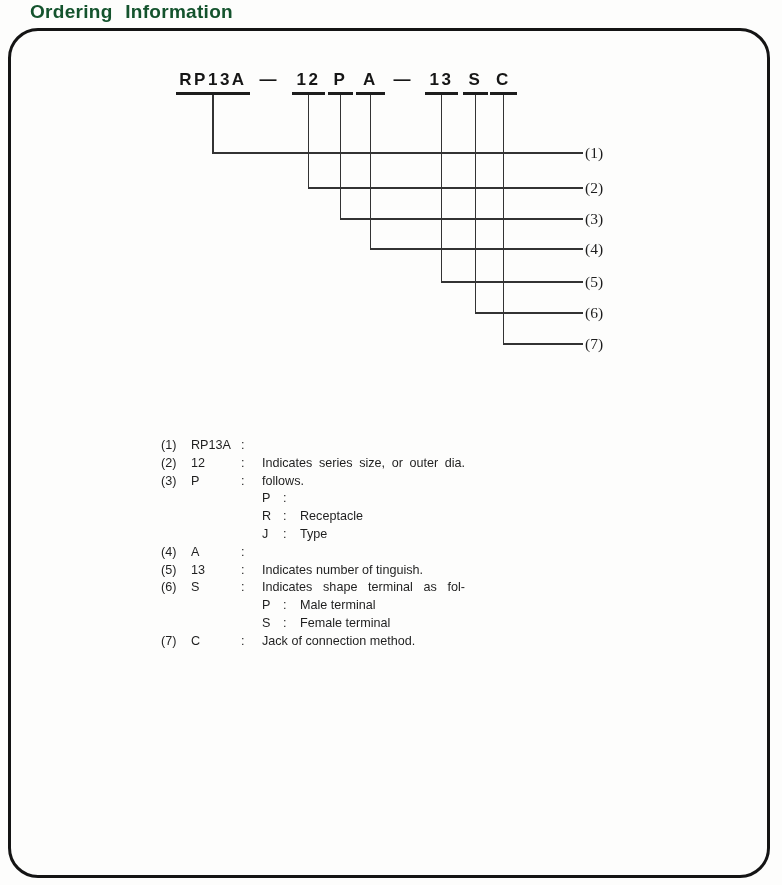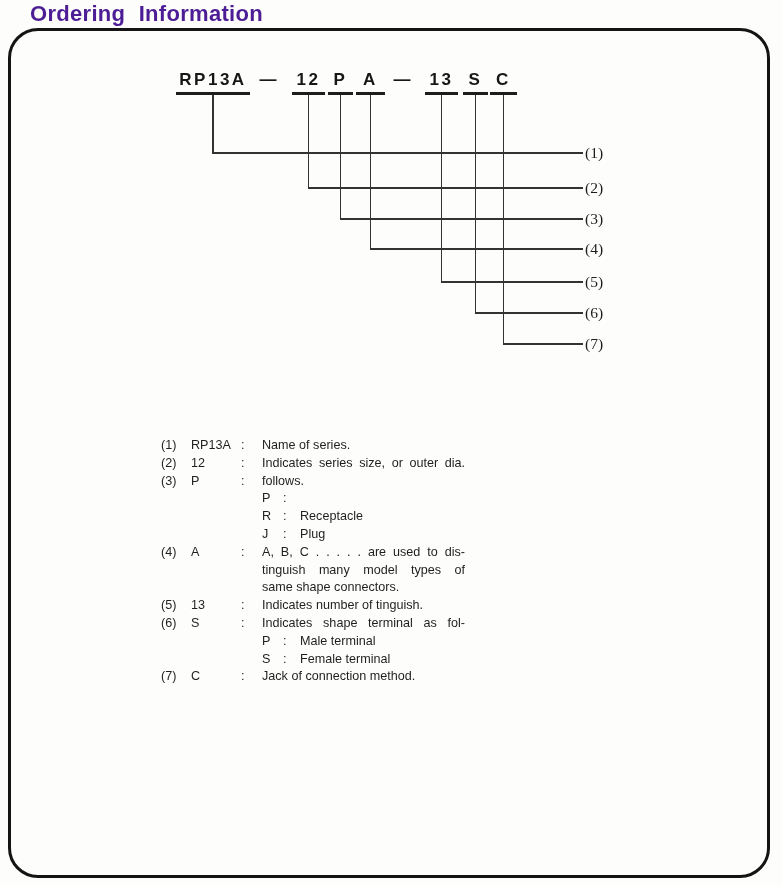--- a/index.html
+++ b/index.html
@@ -3,22 +3,22 @@
 <meta charset="utf-8">
 <style>
   html,body{margin:0;padding:0;background:#fdfdfc;}
   .page{
     position:relative;width:782px;height:885px;overflow:hidden;
     background:#fdfdfc;color:#1b1b1b;
     font-family:"Liberation Sans",sans-serif;
   }
   .title{
     position:absolute;left:30px;top:1px;
-    font-size:22px;font-weight:bold;letter-spacing:.3px;word-spacing:7px;
-    color:#4c1d95;
+    font-size:19px;font-weight:bold;letter-spacing:.3px;word-spacing:7px;
+    color:#14532d;
   }
   .panel{
     position:absolute;left:8px;top:28px;width:762px;height:850px;
     box-sizing:border-box;border:3px solid #141414;border-radius:30px;
     background:transparent;
   }
   
   .seg{
     position:absolute;top:70px;height:20px;line-height:20px;
     font-size:17px;font-weight:bold;letter-spacing:2.5px;
@@ -96,23 +96,20 @@
       <div class="hline" style="left: 502.7px; top: 343px; width: 80.3px;"></div>
       <span class="callout" style="top: 334px;">(7)</span>
       <span class="dash" style="left: 253px;">—</span>
       <span class="dash" style="left: 387px;">—</span>
     </div>
   <div id="legend" class="legend">
       <div class="entry">
         <span class="num">(1)</span>
         <span class="code">RP13A</span>
         <span class="colon">:</span>
-        <div class="desc">
-          <div class="dline">Name of series.</div>
-        </div>
       </div>
       <div class="entry">
         <span class="num">(2)</span>
         <span class="code">12</span>
         <span class="colon">:</span>
         <div class="desc">
           <div class="dline just">Indicates series size, or outer dia.</div>
         </div>
       </div>
       <div class="entry">
@@ -126,33 +123,28 @@
             <span class="subcolon">:</span>
           </div>
           <div class="sub">
             <span class="subkey">R</span>
             <span class="subcolon">:</span>
             <span class="subval">Receptacle</span>
           </div>
           <div class="sub">
             <span class="subkey">J</span>
             <span class="subcolon">:</span>
-            <span class="subval">Plug</span>
+            <span class="subval">Type</span>
           </div>
         </div>
       </div>
       <div class="entry">
         <span class="num">(4)</span>
         <span class="code">A</span>
         <span class="colon">:</span>
-        <div class="desc">
-          <div class="dline just">A, B, C . . . . . are used to dis-</div>
-          <div class="dline just">tinguish many model types of</div>
-          <div class="dline">same shape connectors.</div>
-        </div>
       </div>
       <div class="entry">
         <span class="num">(5)</span>
         <span class="code">13</span>
         <span class="colon">:</span>
         <div class="desc">
           <div class="dline">Indicates number of tinguish.</div>
         </div>
       </div>
       <div class="entry">

